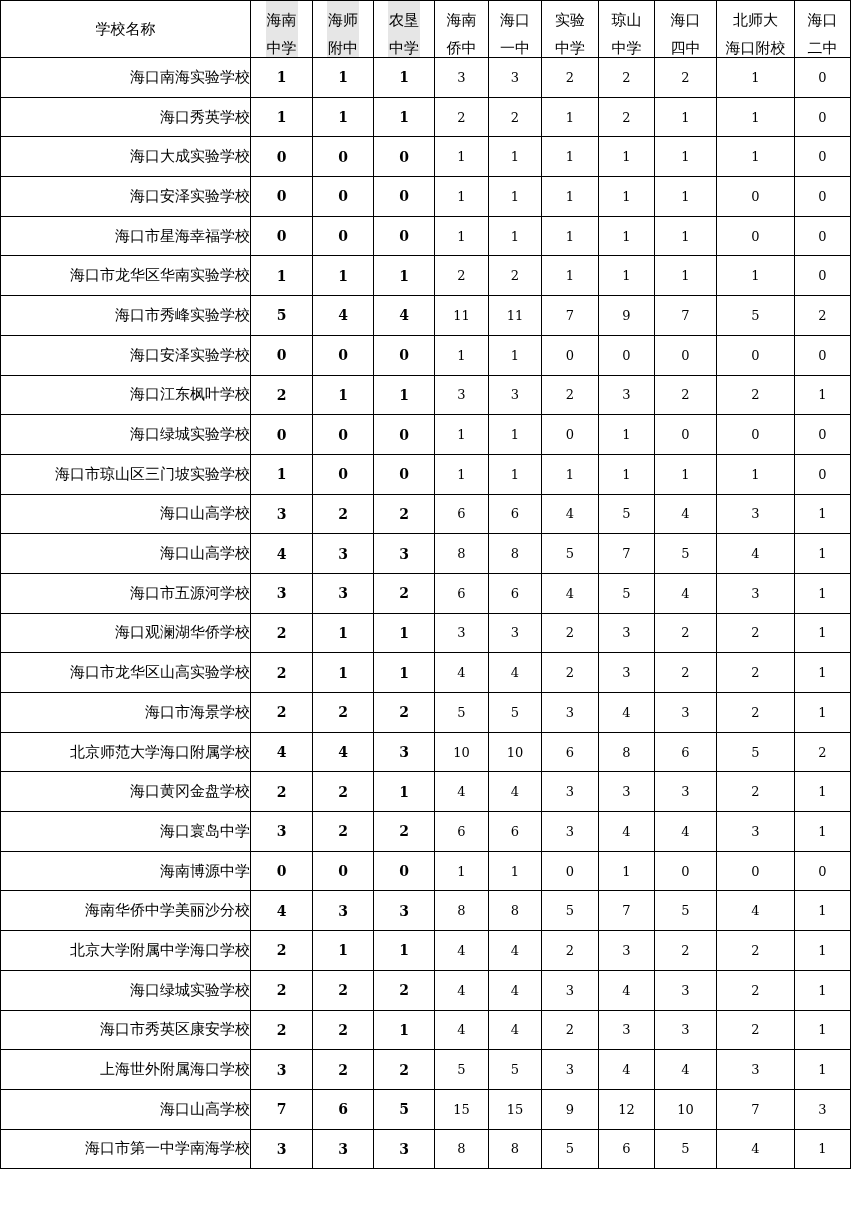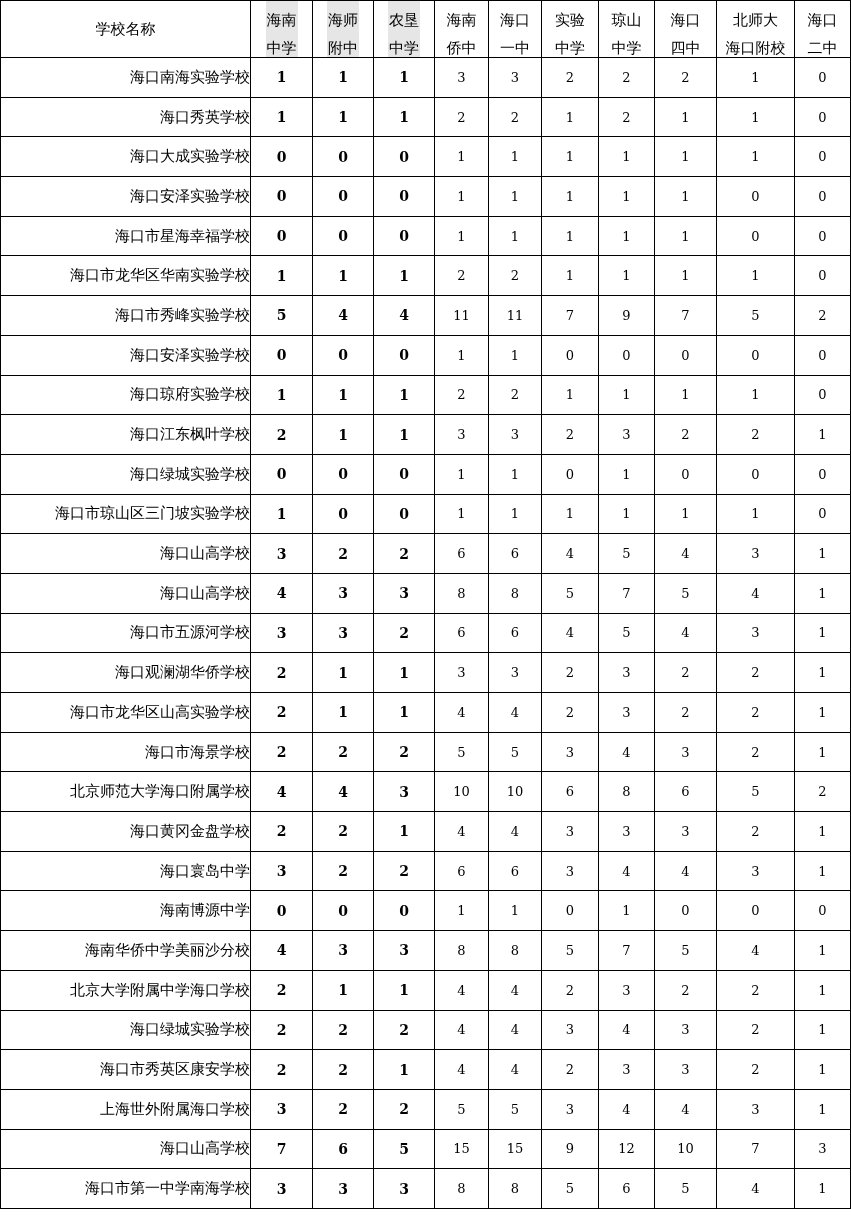--- a/index.html
+++ b/index.html
@@ -162,33 +162,20 @@
         <td class="bold">0</td>
         <td class="num">1</td>
         <td class="num">1</td>
         <td class="num">0</td>
         <td class="num">0</td>
         <td class="num">0</td>
         <td class="num">0</td>
         <td class="num">0</td>
       </tr>
       <tr>
-        <td class="name">海口琼府实验学校</td>
-        <td class="bold">1</td>
-        <td class="bold">1</td>
-        <td class="bold">1</td>
-        <td class="num">2</td>
-        <td class="num">2</td>
-        <td class="num">1</td>
-        <td class="num">1</td>
-        <td class="num">1</td>
-        <td class="num">1</td>
-        <td class="num">0</td>
-      </tr>
-      <tr>
         <td class="name">海口江东枫叶学校</td>
         <td class="bold">2</td>
         <td class="bold">1</td>
         <td class="bold">1</td>
         <td class="num">3</td>
         <td class="num">3</td>
         <td class="num">2</td>
         <td class="num">3</td>
         <td class="num">2</td>
         <td class="num">2</td>

